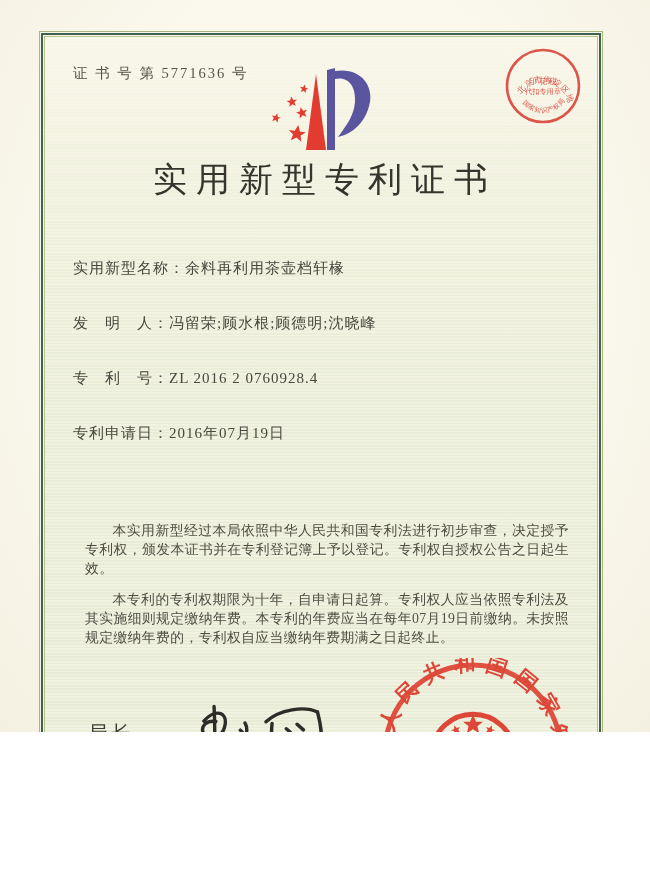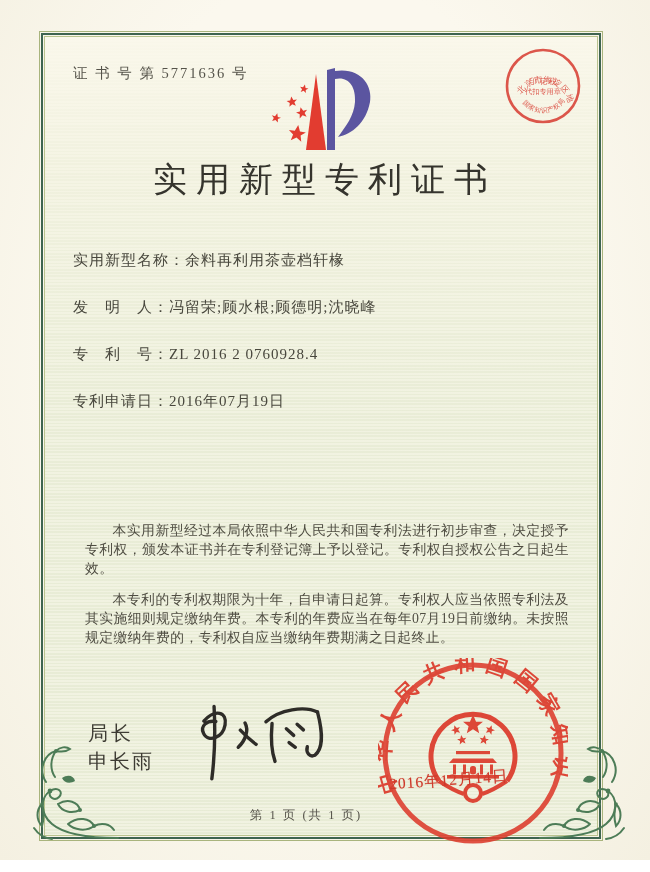--- a/index.html
+++ b/index.html
@@ -1,36 +1,36 @@
 <!DOCTYPE html>
 <html><head>
 <meta charset="utf-8">
 <style>
   html,body{margin:0;padding:0;}
   body{width:650px;height:872px;overflow:hidden;
        font-family:"Liberation Serif","DejaVu Serif",serif;}
-  .paper{position:relative;width:650px;height:860px;
+  .paper{position:relative;width:650px;height:732px;
          background:radial-gradient(ellipse at 50% 42%, #fbf8ee 55%, #f4f0e1 100%);
          overflow:hidden;}
   
   .frame{position:absolute;left:39px;top:31px;width:564px;height:810px;
          border:1px solid #a9b47d;padding:1px;box-sizing:border-box;}
   .frame-mid{width:100%;height:100%;border:2px solid #3e6450;box-sizing:border-box;padding:1px;}
   .frame-content{width:100%;height:100%;box-sizing:border-box;border:1px solid #b9c38e;
     background:
       linear-gradient(180deg, rgba(251,248,236,.92) 0%, rgba(247,245,229,.6) 16%,
                       rgba(239,241,220,.28) 45%, rgba(233,238,213,.12) 100%),
       repeating-linear-gradient(180deg,#f2f3e3 0 1.6px,#e7ebd5 1.6px 3.2px);}
   
   .abs{position:absolute;}
   .cert-no{left:73px;top:64px;font-size:14.5px;letter-spacing:2px;color:#55534a;}
   .title{left:0;top:157px;width:650px;text-align:center;font-size:34px;font-weight:400;
          letter-spacing:9px;color:#35342d;}
   .fields{left:73px;top:250px;width:480px;display:flex;flex-direction:column;gap:27px;}
-  .field{font-size:15px;line-height:20px;color:#48473d;letter-spacing:1px;white-space:nowrap;}
+  .field{font-size:15px;line-height:20px;color:#48473d;letter-spacing:1px;white-space:nowrap;margin-top:8px;}
   .field .lbl{letter-spacing:1px;}
   .body-text{left:73px;top:509px;width:508px;color:#4f4d42;}
   .body-text p{margin:12px;font-size:13.8px;line-height:19px;text-indent:2em;
                text-align:justify;letter-spacing:.4px;}
   .signer-title{left:88px;top:720px;font-size:20px;color:#3e3c34;letter-spacing:3px;
                 font-family:"Liberation Sans","DejaVu Sans",sans-serif;}
   .signer-name{left:88px;top:748px;font-size:20px;color:#3e3c34;letter-spacing:2px;
                font-family:"Liberation Sans","DejaVu Sans",sans-serif;}
   .signature{left:183px;top:698px;}
   .tax-stamp{left:503px;top:46px;opacity:.9;}

